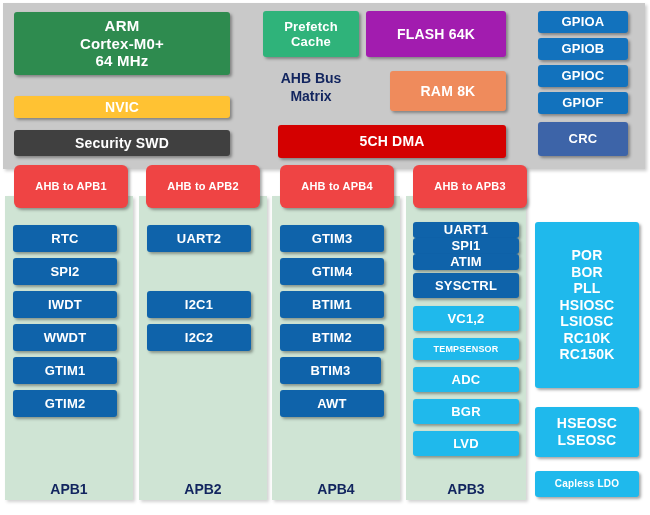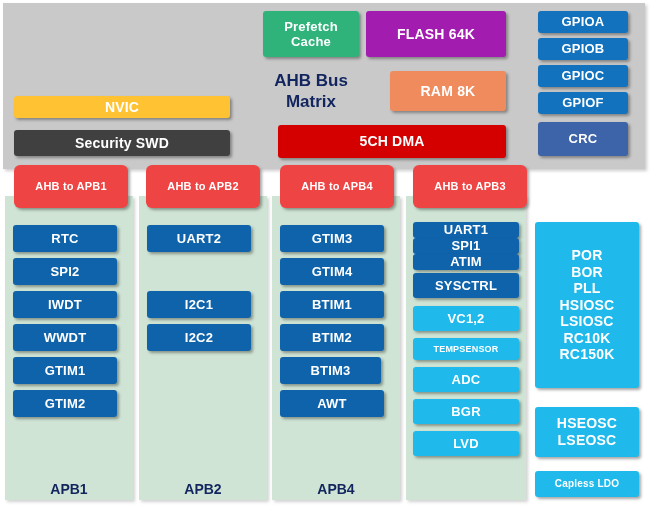--- a/index.html
+++ b/index.html
@@ -65,40 +65,45 @@
   .c-gray    { background: #ef4444; border-radius: 6px; }
 
   .label-plain {
     position: absolute;
     color: #12255f;
     font-weight: bold;
     text-align: center;
     line-height: 1.25;
   }
   .bus-matrix {
-    font-size: 17px;
+    font-size: 14px;
   }
   .apb-tag {
     font-size: 14px;
   }
 
   .fs-15 { font-size: 15px; }
   .fs-14 { font-size: 14px; }
   .fs-13 { font-size: 13px; }
   .fs-11 { font-size: 11px; }
   .fs-10 { font-size: 10px; }
   .fs-9  { font-size: 9px; }
 </style>
 </head>
 <body>
 
 <div id="diagram">
 
   <div class="panel-ahb"></div>
 
+  <div class="blk c-green fs-15" style="left:14px; top:12px; width:216px; height:63px;">
+    <span>ARM</span>
+    <span>Cortex-M0+</span>
+    <span>64 MHz</span>
+  </div>
 
   <div class="blk c-amber fs-14" style="left:14px; top:96px; width:216px; height:22px;">
     <span>NVIC</span>
   </div>
 
   <div class="blk c-navy fs-14" style="left:14px; top:130px; width:216px; height:26px;">
     <span>Security SWD</span>
   </div>
 
   <div class="blk c-emerald fs-13" style="left:263px; top:11px; width:96px; height:46px;">
@@ -233,20 +238,23 @@
     <span>TEMPSENSOR</span>
   </div>
   <div class="blk c-cyan fs-13" style="left:413px; top:367px; width:106px; height:25px;">
     <span>ADC</span>
   </div>
   <div class="blk c-cyan fs-13" style="left:413px; top:399px; width:106px; height:25px;">
     <span>BGR</span>
   </div>
   <div class="blk c-cyan fs-13" style="left:413px; top:431px; width:106px; height:25px;">
     <span>LVD</span>
+  </div>
+  <div class="label-plain apb-tag" style="left:406px; top:481px; width:120px;">
+    <span>APB3</span>
   </div>
 
   <div class="blk c-cyan fs-14" style="left:535px; top:222px; width:104px; height:166px;">
     <span>POR</span>
     <span>BOR</span>
     <span>PLL</span>
     <span>HSIOSC</span>
     <span>LSIOSC</span>
     <span>RC10K</span>
     <span>RC150K</span>

